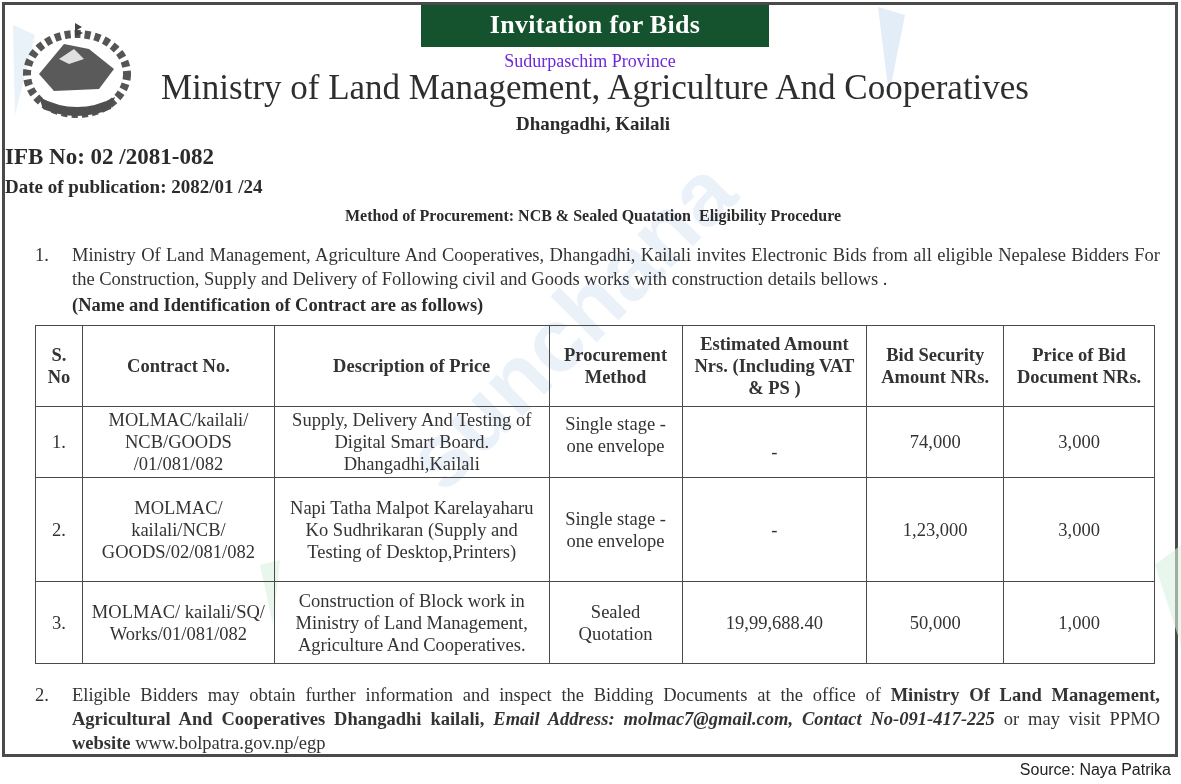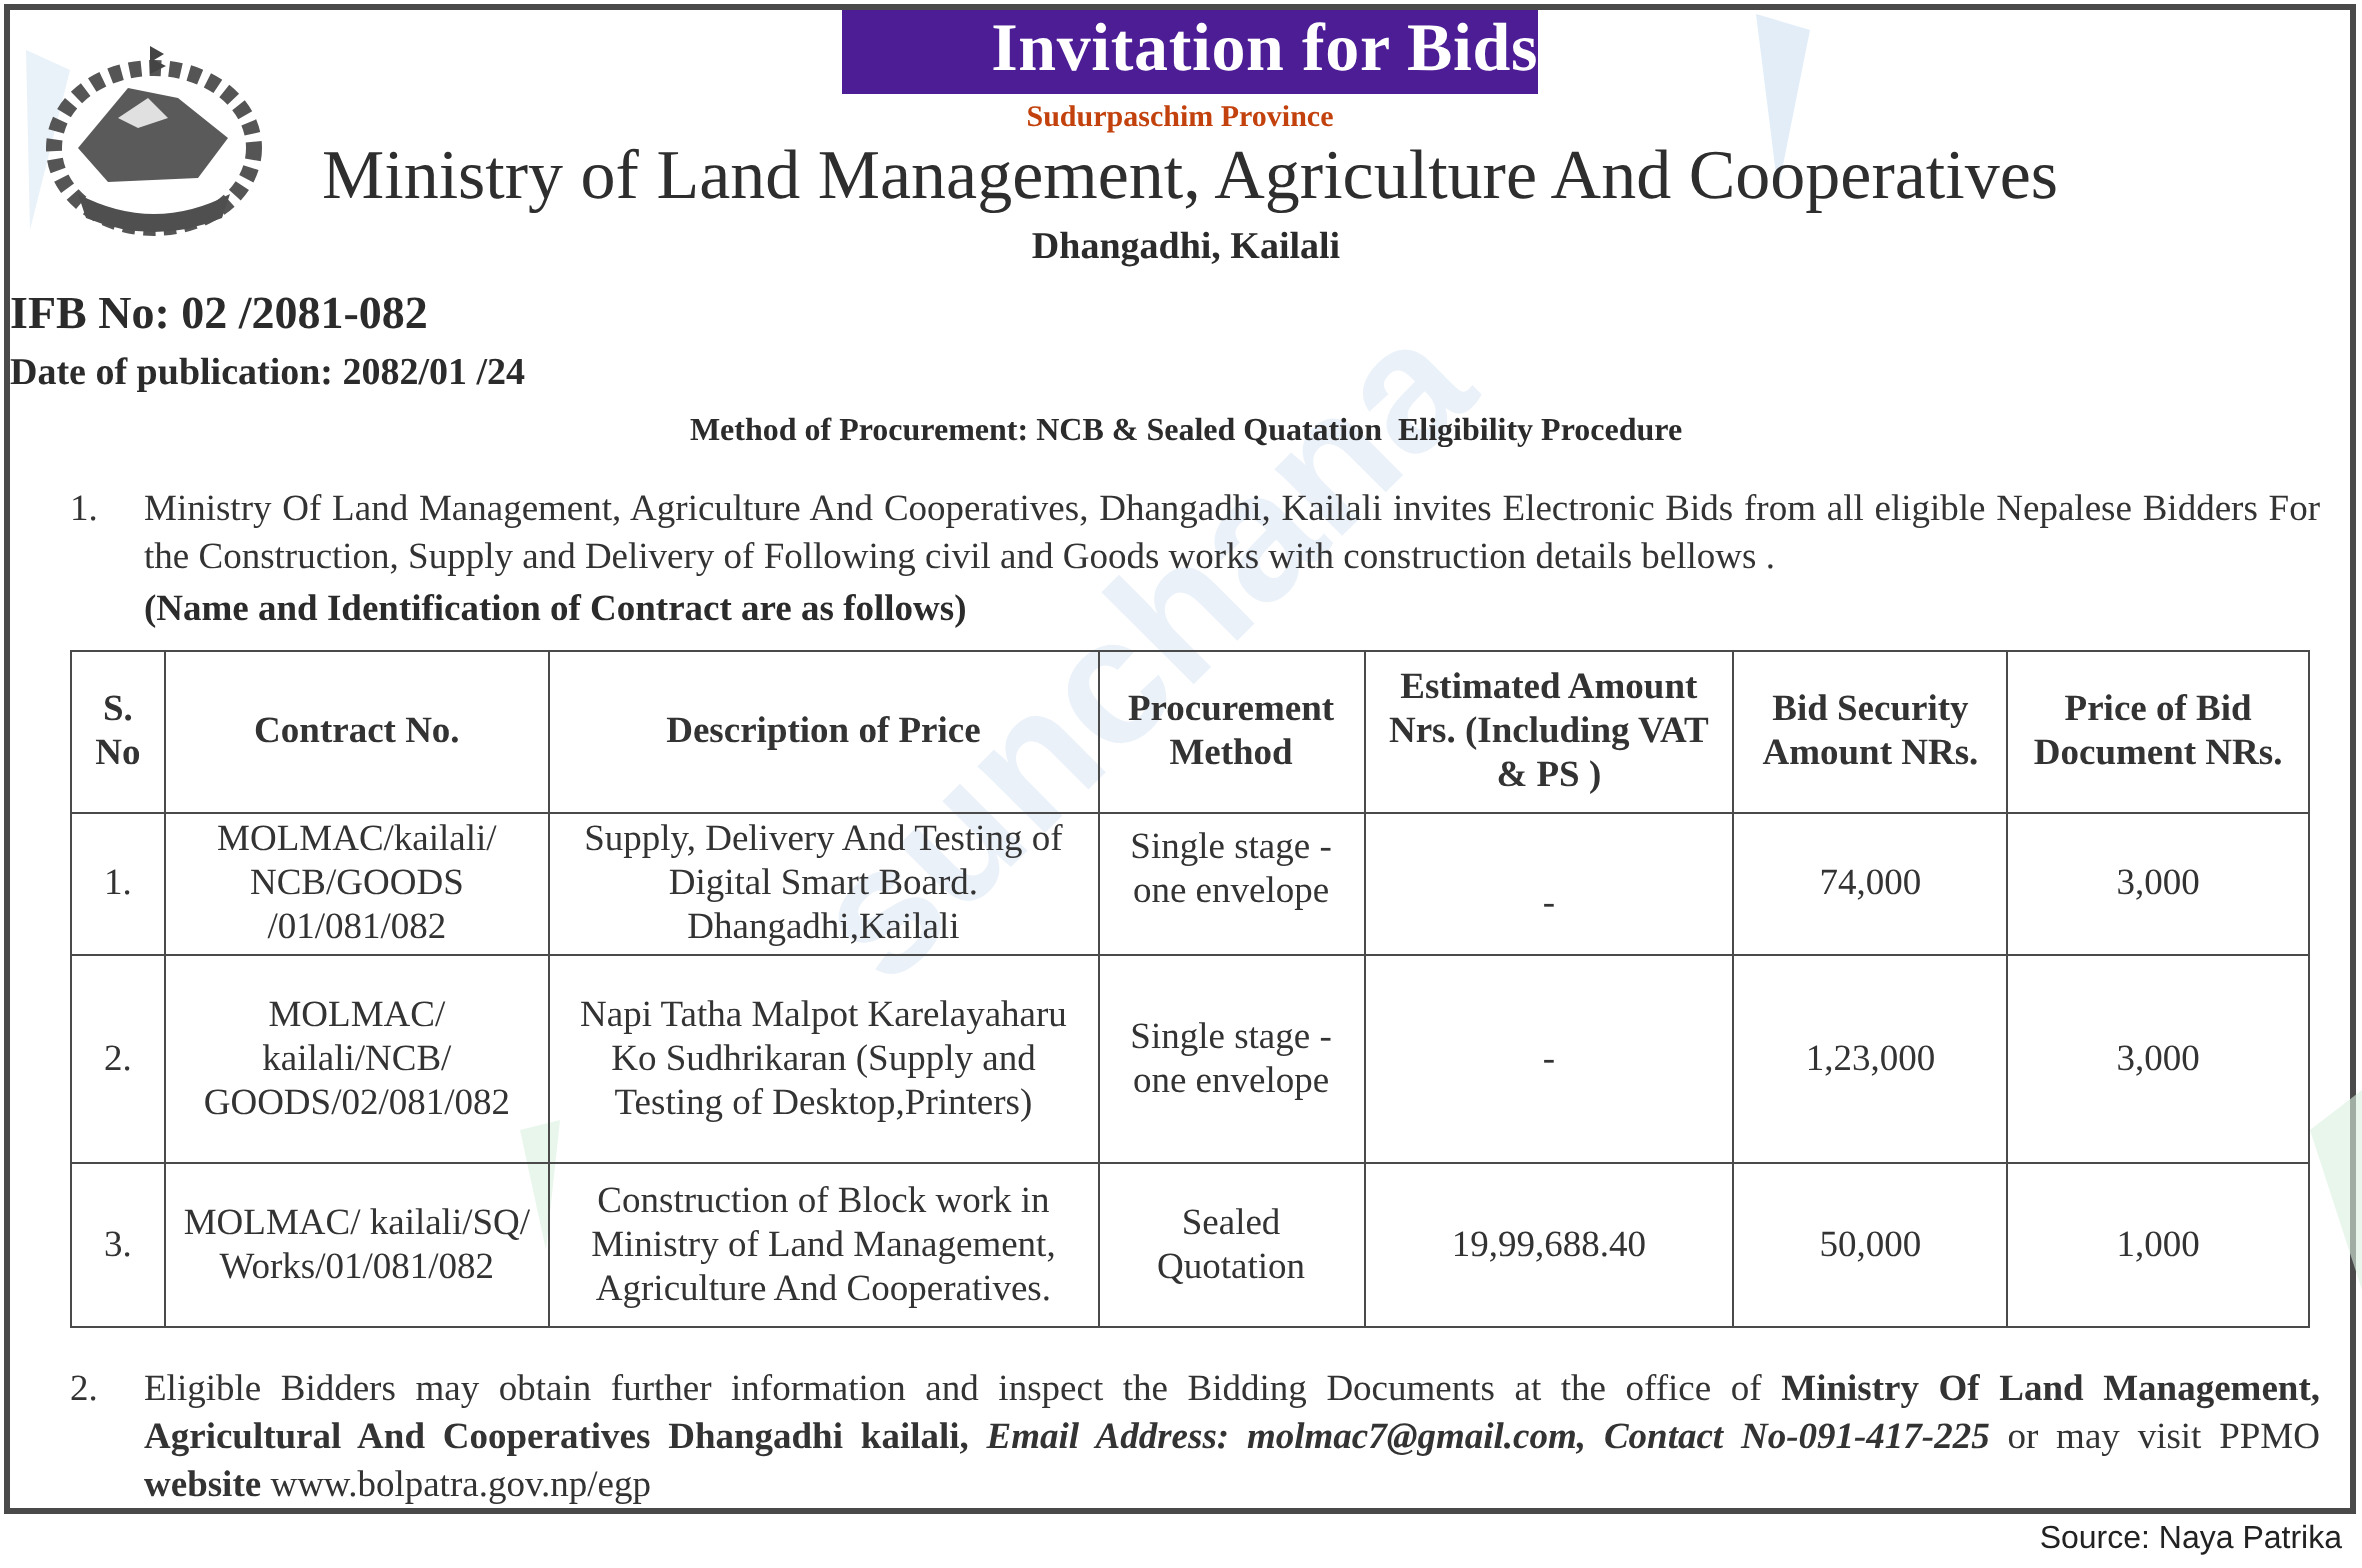--- a/index.html
+++ b/index.html
@@ -4,29 +4,29 @@
   <style>
     * { box-sizing: border-box; margin: 0; padding: 0; }
     html, body { width: 1181px; height: 784px; background: #ffffff; overflow: hidden; }
     body { font-family: "Liberation Serif", "DejaVu Serif", serif; color: #2b2b2b; position: relative; }
     .frame {
       position: absolute; left: 2px; top: 2px; width: 1176px; height: 755px;
       border: 3px solid #4a4a4a; background: #fff;
     }
     .title-bar {
       position: absolute; left: 416px; top: 0px; width: 348px; height: 42px;
-      background: #4c1d95; color: #fff; font-weight: bold; font-size: 34px;
-      text-align: right; line-height: 40px; letter-spacing: 0.3px;
+      background: #14532d; color: #fff; font-weight: bold; font-size: 26px;
+      text-align: center; line-height: 40px; letter-spacing: 0.3px;
     }
     .emblem {
       position: absolute; left: 14px; top: 14px; width: 116px; height: 100px;
     }
     .province {
       position: absolute; left: 0; width: 100%; top: 46px; text-align: center;
-      font-size: 15px; color: #c2410c; font-weight: bold;
+      font-size: 18px; color: #6d28d9;
     }
     .ministry {
       position: absolute; left: 140px; width: 900px; top: 63px; text-align: center;
       font-size: 35px; font-weight: normal; color: #2e2e2e; white-space: nowrap;
     }
     .location {
       position: absolute; left: 0; width: 1176px; top: 108px; text-align: center;
       font-size: 19px; font-weight: bold;
     }
     .ifb {

